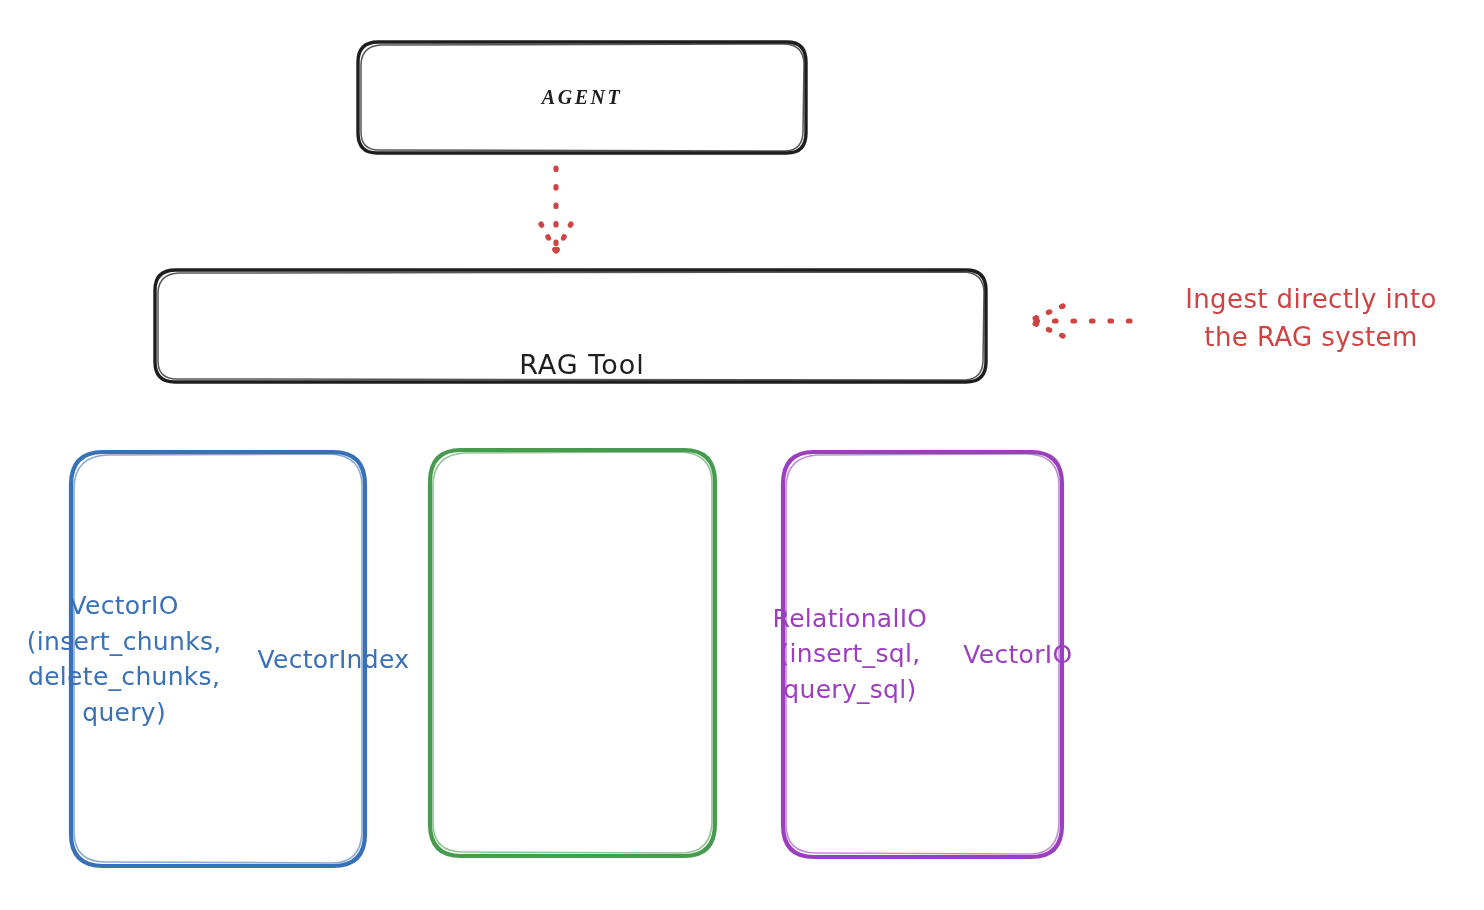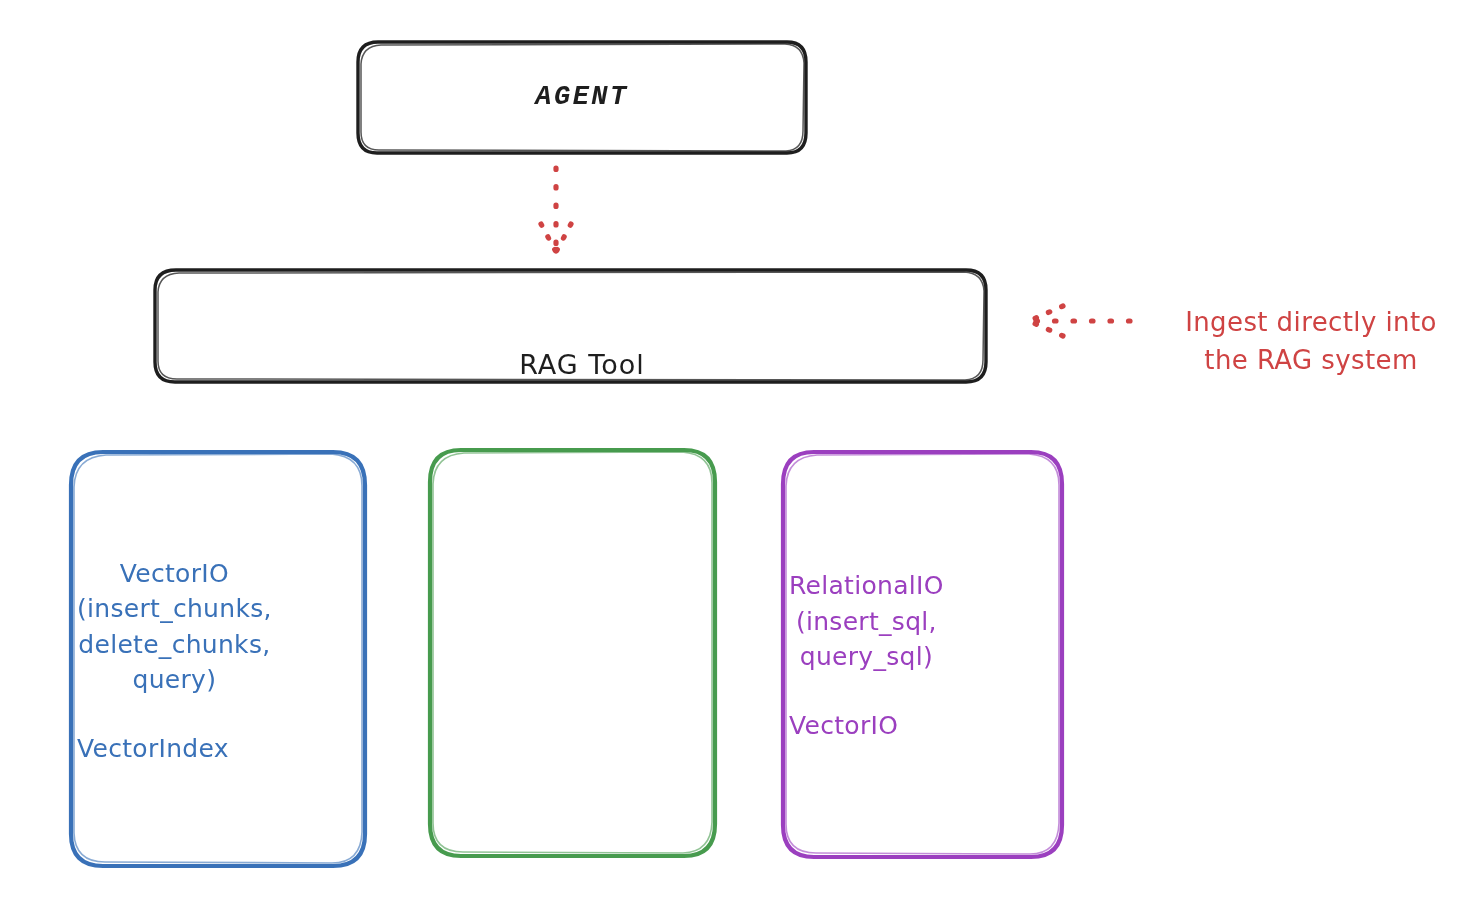--- a/index.html
+++ b/index.html
@@ -36,24 +36,24 @@
   }
 
   
   #agent-box {
     left: 357px;
     top: 41px;
     width: 450px;
     height: 113px;
   }
   #agent-box .node-label {
-    font-family: Liberation Mono, monospace;
+    font-family: Liberation Serif, serif;
     font-style: italic;
     font-weight: 700;
-    font-size: 27px;
+    font-size: 20px;
     color: #1e1e1e;
     letter-spacing: 2.5px;
   }
 
   
   #rag-tool-box {
     left: 166px;
     top: 269px;
     width: 832px;
     height: 114px;
@@ -93,22 +93,22 @@
     white-space: pre-line;
     letter-spacing: 0.3px;
   }
   .card-sub {
     font-size: 25px;
     font-weight: 500;
     letter-spacing: 0.3px;
   }
   .card-inner {
     display: flex;
-    flex-direction: column;
-    align-items: flex-start;
+    flex-direction: row;
+    align-items: center;
     justify-content: center;
     gap: 36px;
     width: 100%;
     padding: 0 6px;
     box-sizing: border-box;
   }
   #vectorio-box .card-label,
   #vectorio-box .card-sub { color: #3971b8; }
   #keyvalueio-box .card-label,
   #keyvalueio-box .card-sub { color: #479b4e; }
@@ -122,21 +122,20 @@
     top: 281px;
     width: 330px;
     color: #cf4343;
     font-family: "DejaVu Sans", sans-serif;
     font-size: 26px;
     font-weight: 500;
     line-height: 1.45;
     text-align: center;
     white-space: pre-line;
     letter-spacing: 0.4px;
-    margin-top: 23px;
   }
 </style>
 </head>
 <body>
 
 <svg id="canvas" viewBox="0 0 1484 910" aria-hidden="true">
   <defs></defs>
 
   <g>
     <path d="M378 42 L787 42 Q806 42 806 62 L806 133 Q806 153 787 153 L377 153 Q358 153 358 133 L358 62 Q358 42 378 42 Z" fill="none" stroke="#1e1e1e" stroke-width="3.4" stroke-linecap="round" stroke-linejoin="round"></path>

